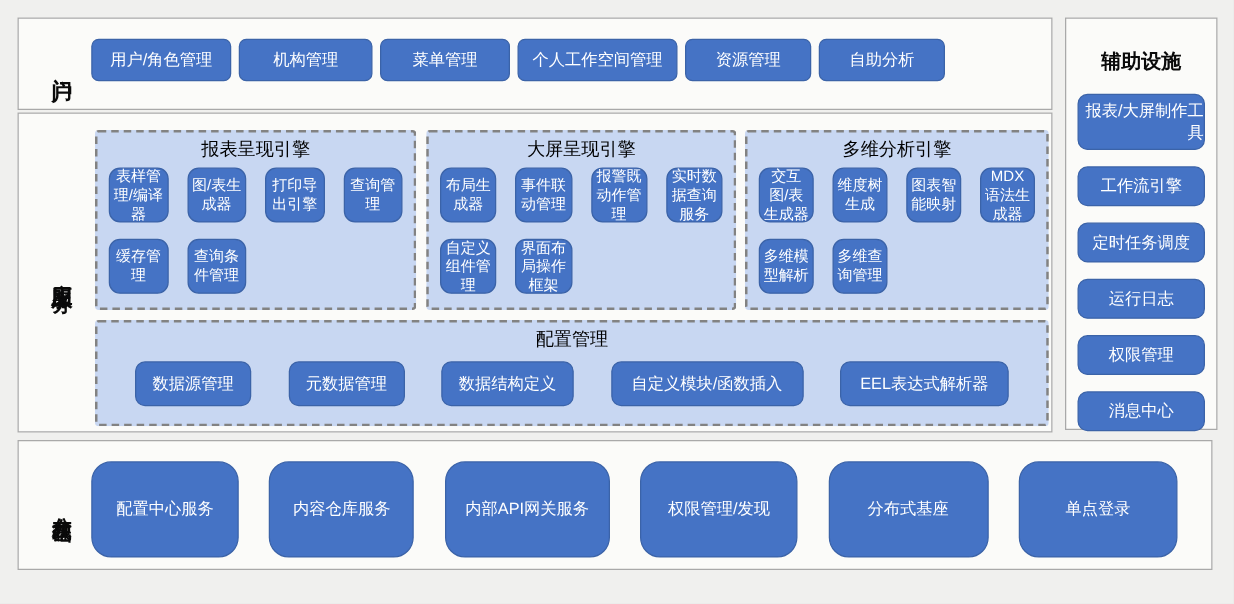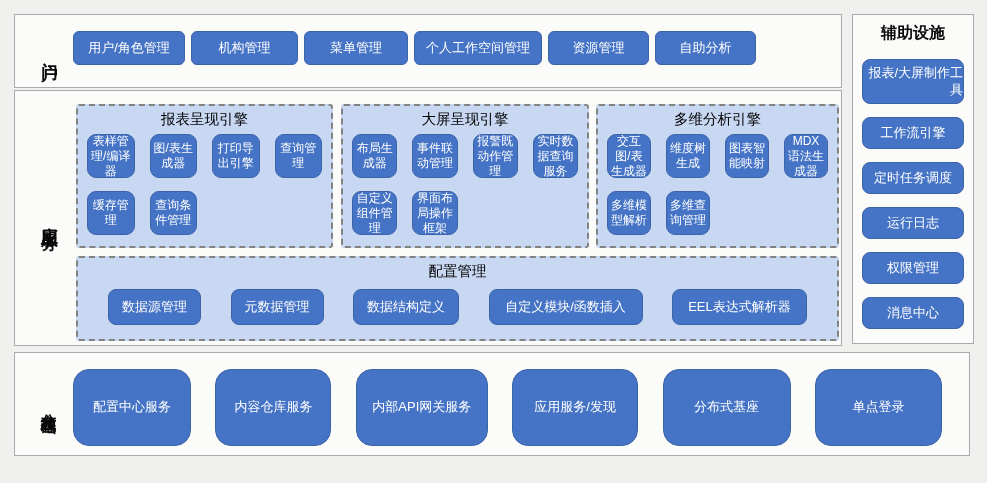--- a/index.html
+++ b/index.html
@@ -2,21 +2,21 @@
 <html style="--page-bg: #f0f0ee; --section-bg: #fbfbf9; --section-border: #a9a9a9; --node-blue: #4573c5; --node-border: #3b63a8; --group-bg: #c8d7f2; --group-border: #828282;"><head>
 <meta charset="utf-8">
 <style>
   html,body{margin:0;padding:0;background:#e9e9e7;}
   .page{position:relative;width:987px;height:483px;background:var(--page-bg,#f0f0ee);
         font-family:"Liberation Sans","DejaVu Sans",sans-serif;overflow:hidden;}
   .sec{position:absolute;background:var(--section-bg,#fbfbf9);border:1px solid var(--section-border,#a9a9a9);box-sizing:border-box;}
   .vlabel{position:absolute;left:26px;top:50%;transform:translateY(-50%);
           writing-mode:vertical-lr;text-orientation:upright;
           font-weight:700;font-size:17px;color:#0a0a0a;letter-spacing:2px;line-height:1;}
-  .hlabel{font-weight:700;font-size:16px;color:#0a0a0a;text-align:right;margin-top:8px;}
+  .hlabel{font-weight:700;font-size:16px;color:#0a0a0a;text-align:right;margin-top:24px;}
   .node{background:var(--node-blue,#4573c5);border:1px solid var(--node-border,#3b63a8);
         color:#fff;display:flex;align-items:center;justify-content:center;text-align:center;
         font-size:13px;line-height:1.25;box-sizing:border-box;flex:0 0 auto;}
   
   .portal-row{position:absolute;left:58px;top:16px;display:flex;gap:6px;}
   .portal-row .node{height:34px;border-radius:6px;}
   
   .aux-col{display:flex;flex-direction:column;align-items:center;}
   .aux-col .node{width:102px;height:32px;border-radius:8px;margin-top:13px;font-size:13px;text-align:right;}
   .aux-col .node.tall{height:45px;margin-top:15px;}
@@ -110,19 +110,19 @@
       </div>
     </div>
   </div>
 
   <div class="sec" style="left:14px;top:352px;width:956px;height:104px;">
     <div class="vlabel" style="font-size:15.5px;letter-spacing:1px;">分布式基础</div>
     <div class="dist-row">
       <div class="node" style="width:118px;">配置中心服务</div>
       <div class="node" style="width:116px;">内容仓库服务</div>
       <div class="node" style="width:132px;">内部API网关服务</div>
-      <div class="node" style="width:126px;">应用服务/发现</div>
+      <div class="node" style="width:126px;">权限管理/发现</div>
       <div class="node" style="width:128px;">分布式基座</div>
       <div class="node" style="width:127px;text-align:center;">单点登录</div>
     </div>
   </div>
 
 </div>
 
 </body></html>

